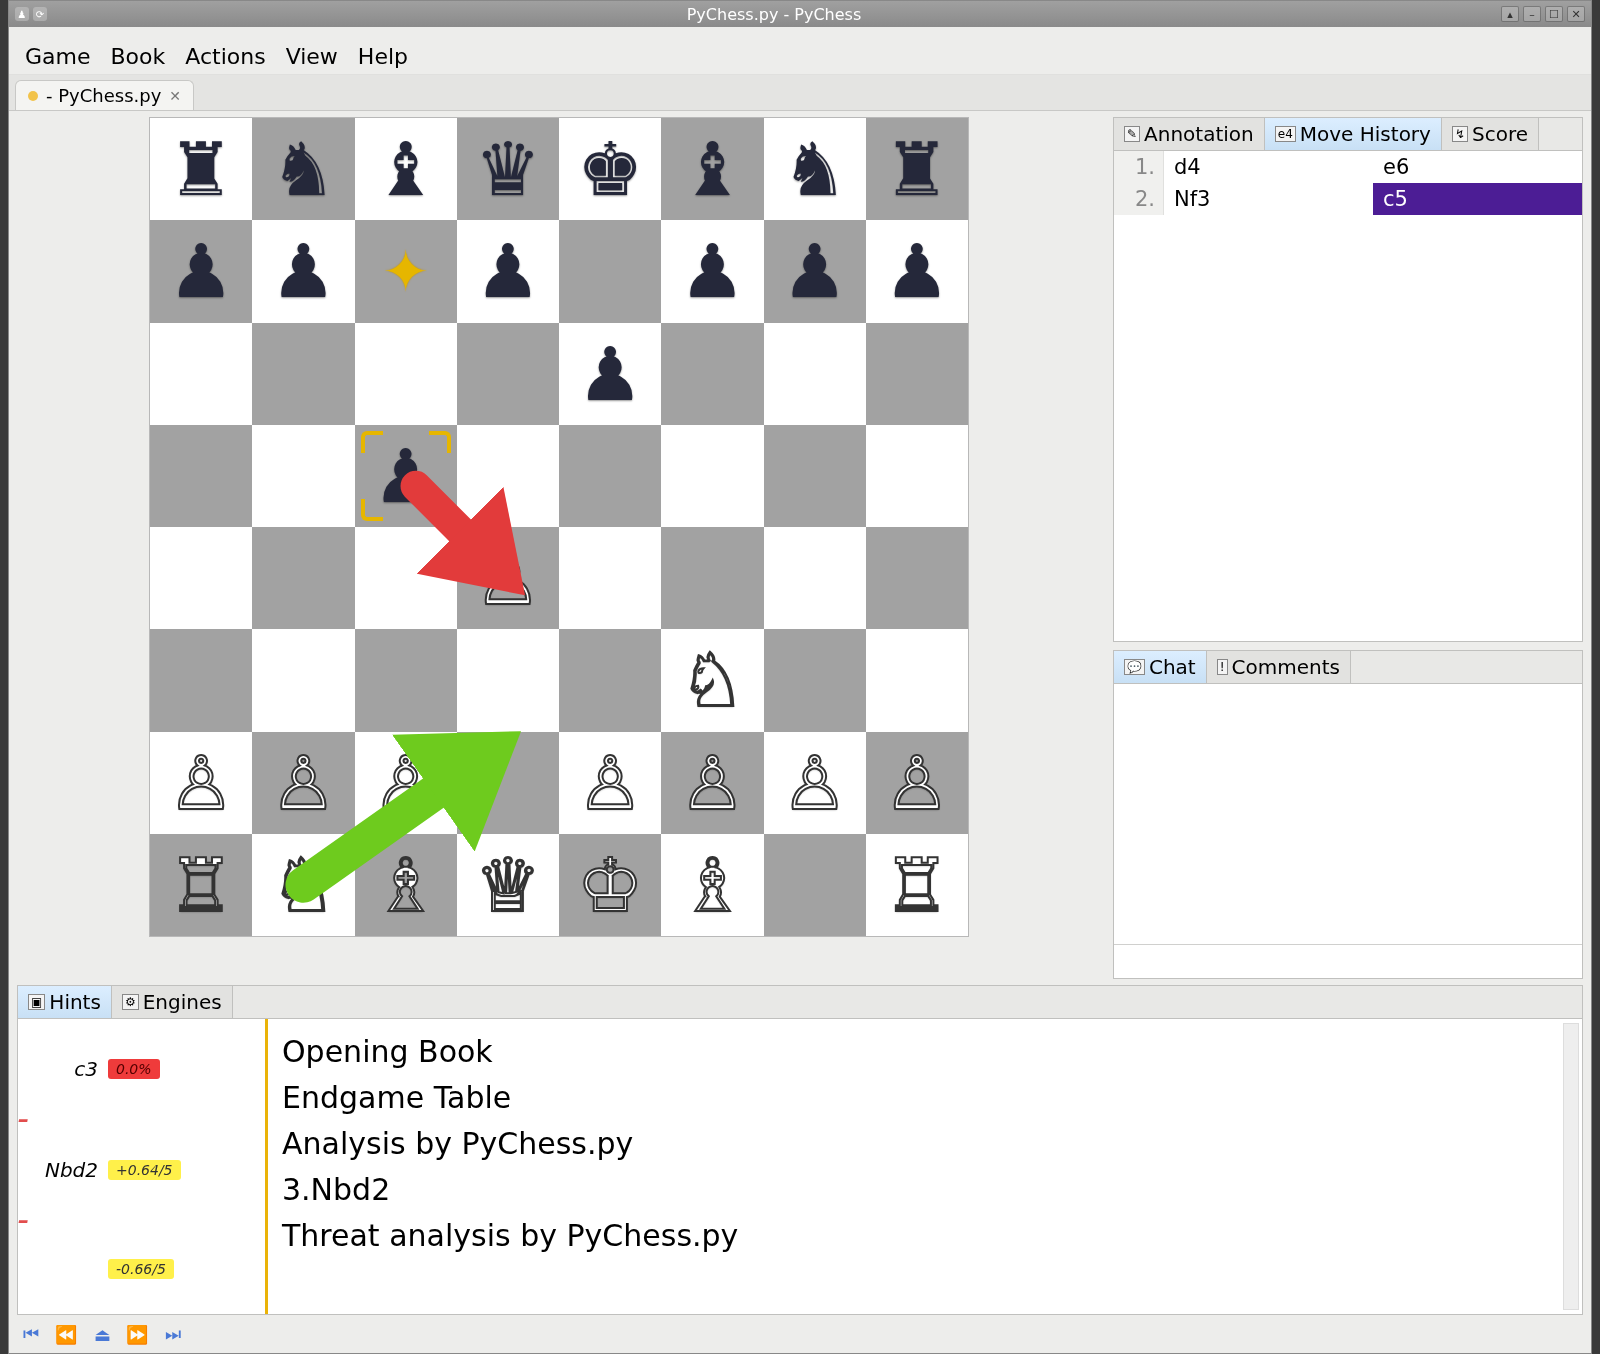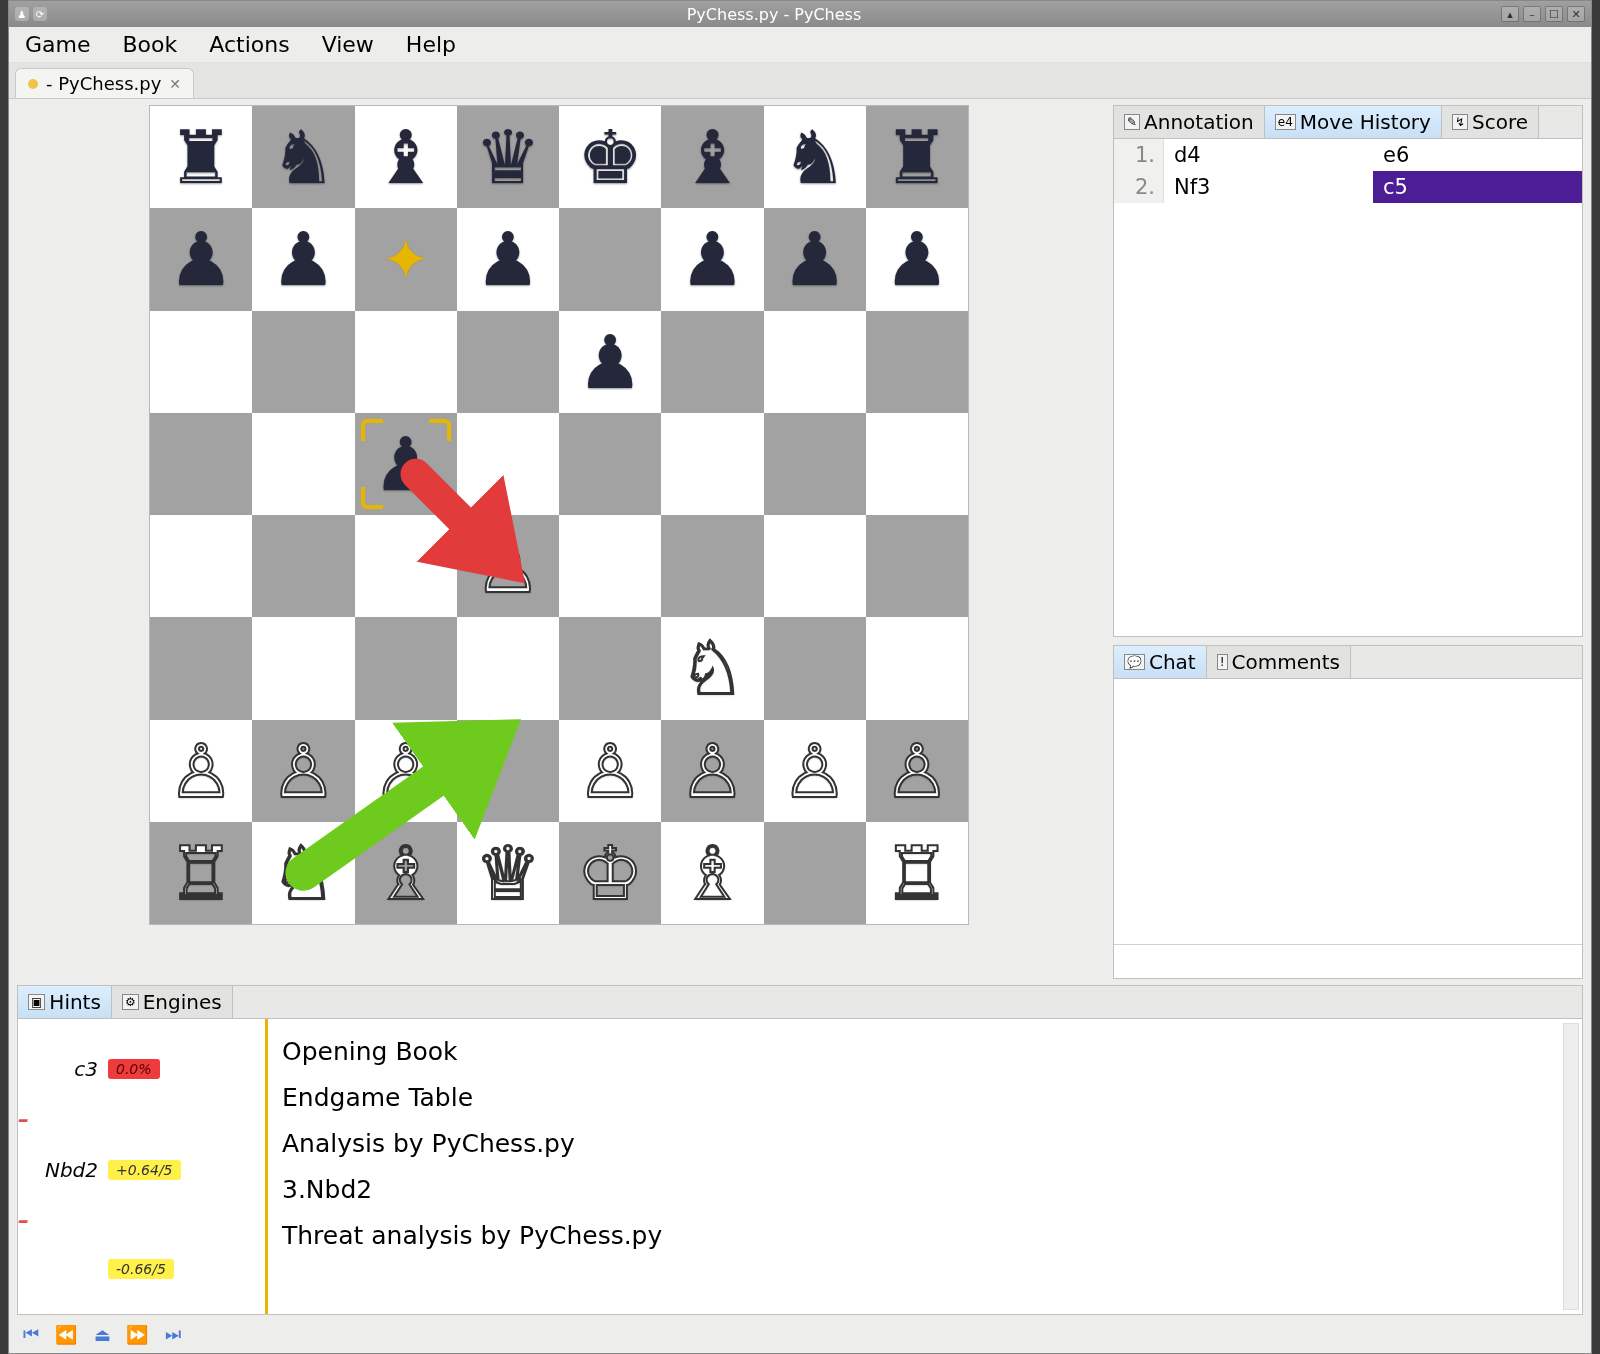--- a/index.html
+++ b/index.html
@@ -32,23 +32,24 @@
 .titlebar .left-icons .dot { width:14px; height:14px; border-radius:3px; background:rgba(255,255,255,.25); display:flex; align-items:center; justify-content:center; font-size:10px;}
 .titlebar .title { flex:1; text-align:center; }
 .titlebar .right-icons { display:flex; gap:4px; padding-right:6px; }
 .titlebar .wbtn { width:18px; height:16px; background:rgba(255,255,255,.2); border:1px solid rgba(0,0,0,.3); border-radius:2px; display:flex; align-items:center; justify-content:center; font-size:11px; color:#333;}
 .menubar {
   height: 36px;
   background: #ededeb;
   display: flex;
   align-items: center;
   padding: 0 8px;
-  gap: 16px;
+  gap: 4px;
   font-size: 22px;
   border-bottom: 1px solid #e0e0de;
+  margin-top: 12px;
 }
 .menubar .menuitem { padding: 4px 8px; cursor: default; }
 .tabbar {
   height: 36px;
   background: #e4e4e2;
   display: flex;
   align-items: flex-end;
   padding-left: 6px;
   border-bottom: 1px solid #c8c8c6;
 }
@@ -129,21 +130,21 @@
 }
 .bp-tabs{display:flex; background:#e8e8e6; border-bottom:1px solid #c0c0be;}
 .bp-body{flex:1; display:flex; overflow:hidden; position:relative;}
 .hints-left{width:250px; border-right:3px solid #eab308; padding:12px 0; font-size:20px;font-style:italic;}
 .hint-line{display:flex; align-items:center; gap:10px; margin:26px 0;}
 .hint-line .mv{width:80px; text-align:right;}
 .badge{font-size:14px; padding:2px 8px; border-radius:3px;}
 .badge.red{background:#ef3b3b;color:#500;}
 .badge.yel{background:#fff04a;color:#333;}
 .dash{color:#e24d4d;font-weight:bold;font-size:22px;}
-.hints-right{flex:1; padding:10px 14px; font-size:25px; line-height:46px;}
+.hints-right{flex:1; padding:10px 14px; font-size:30px; line-height:46px;}
 .scrollbar{position:absolute; right:3px; top:4px; bottom:4px; width:16px; background:#eee; border:1px solid #ddd;}
 .playback-bar {
   height: 38px;
   display:flex;
   align-items:center;
   gap:16px;
   padding:0 14px;
   background:#ededeb;
 }
 .pbtn{color:#4a79d6;font-size:18px; cursor:default;}

